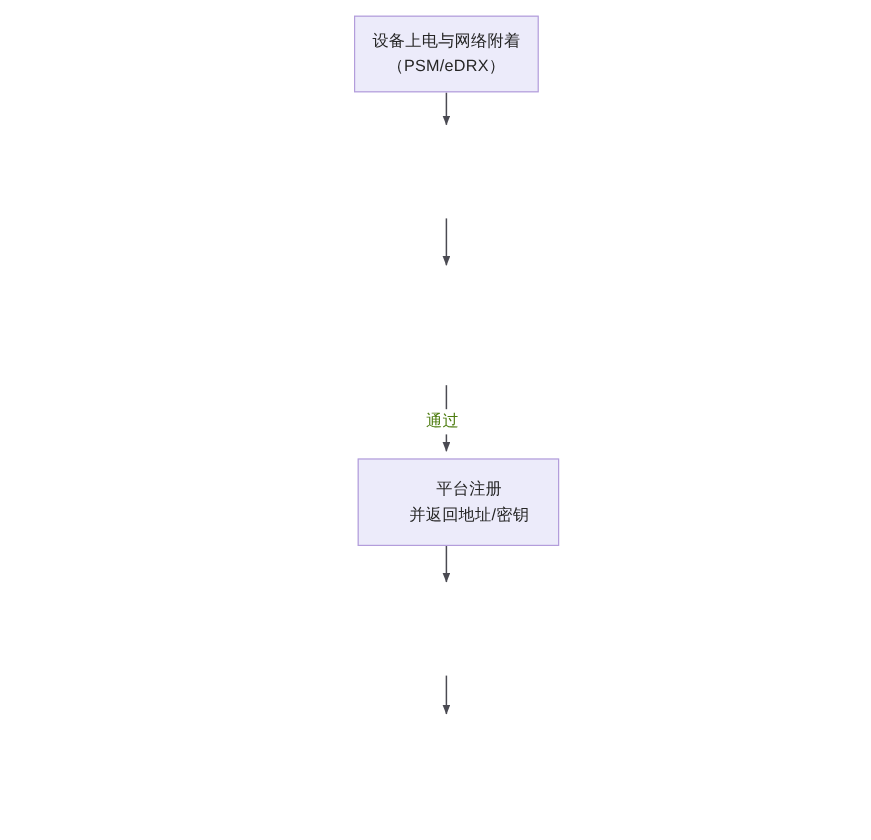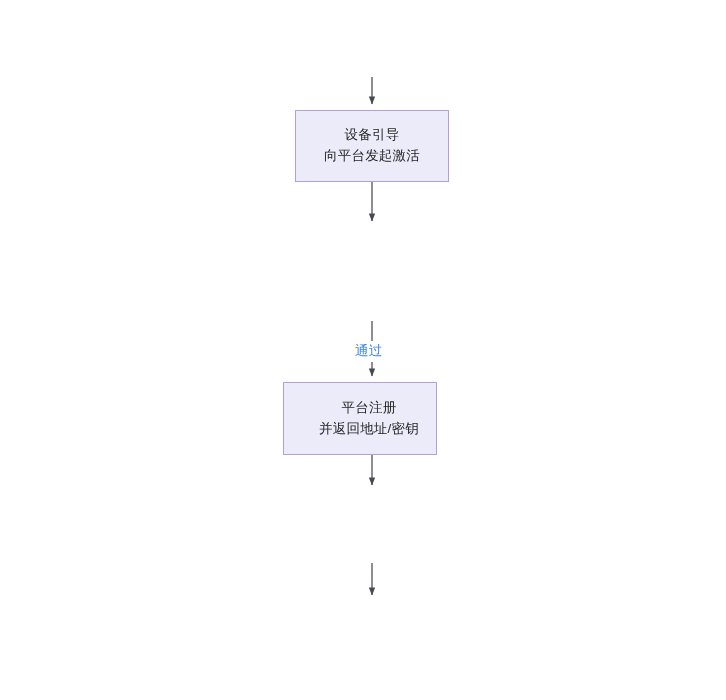--- a/index.html
+++ b/index.html
@@ -62,21 +62,21 @@
     transform: rotate(45deg);
   }
   .node.diamond .node-text {
     position: relative;
     z-index: 2;
   }
   .edge-label {
     position: absolute;
     box-sizing: border-box;
     background: #ffffff;
-    color: #3b82f6;
+    color: #4d7c0f;
     font-size: 13.5px;
     line-height: 1.4;
     text-align: center;
     padding: 1px 3px;
     white-space: nowrap;
     letter-spacing: 0.2px;
   }
 </style>
 </head>
 <body>
@@ -92,29 +92,29 @@
 
     <g stroke="#4a4a52" stroke-width="1.25" fill="none">
       <line x1="372" y1="77" x2="372" y2="104" marker-end="url(#arrowhead)"></line>
       <line x1="372" y1="182" x2="372" y2="221" marker-end="url(#arrowhead)"></line>
       <line x1="372" y1="321" x2="372" y2="376" marker-end="url(#arrowhead)"></line>
       <line x1="372" y1="455" x2="372" y2="485" marker-end="url(#arrowhead)"></line>
       <line x1="372" y1="563" x2="372" y2="595" marker-end="url(#arrowhead)"></line>
     </g>
   </svg>
 
+  <div class="node rect" style="left:295px; top:13px; width:154px; height:64px;">
+    <span class="node-text">设备上电与网络附着
+（PSM/eDRX）</span>
+  </div>
 
-  <div class="node rect" style="left:295px; top:110px; width:154px; height:72px;">
-    <span class="node-text">设备引导
-向平台发起激活</span>
-  </div>
 
 
   <div class="edge-label" style="left:352px; top:341px;">通过</div>
 
-  <div class="node rect" style="left:283px; top:382px; width:154px; height:73px;padding-left:18px;">
+  <div class="node rect" style="left:298px; top:382px; width:168px; height:73px;padding-left:18px;">
     <span class="node-text">平台注册
 并返回地址/密钥</span>
   </div>
 
 
 
 </div>
 
 </body></html>

